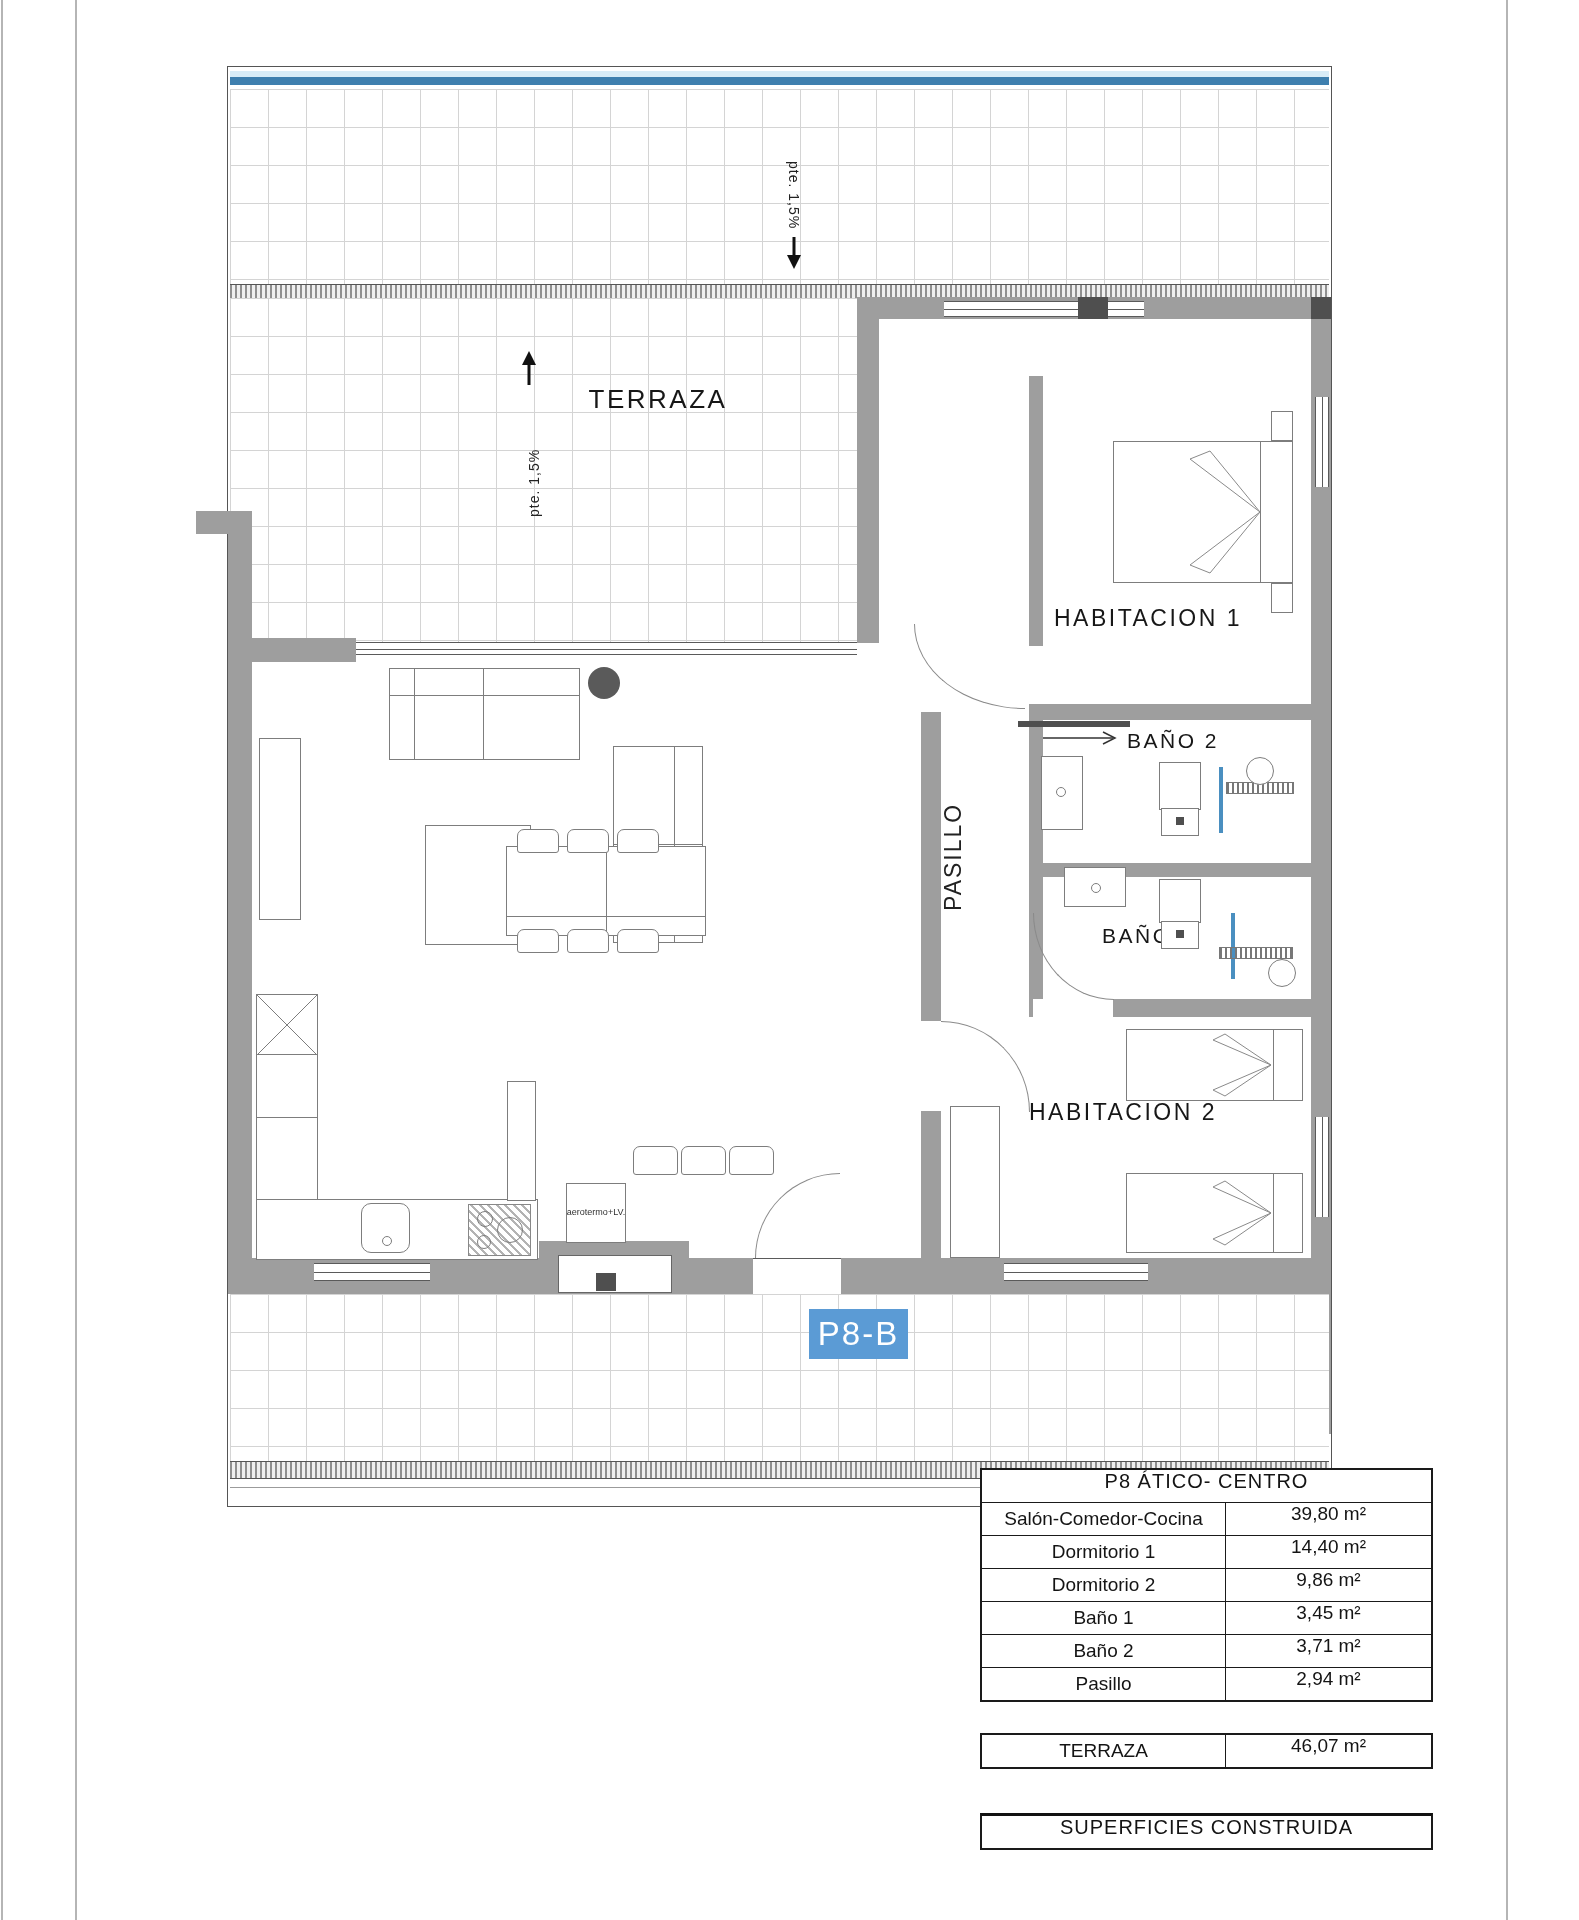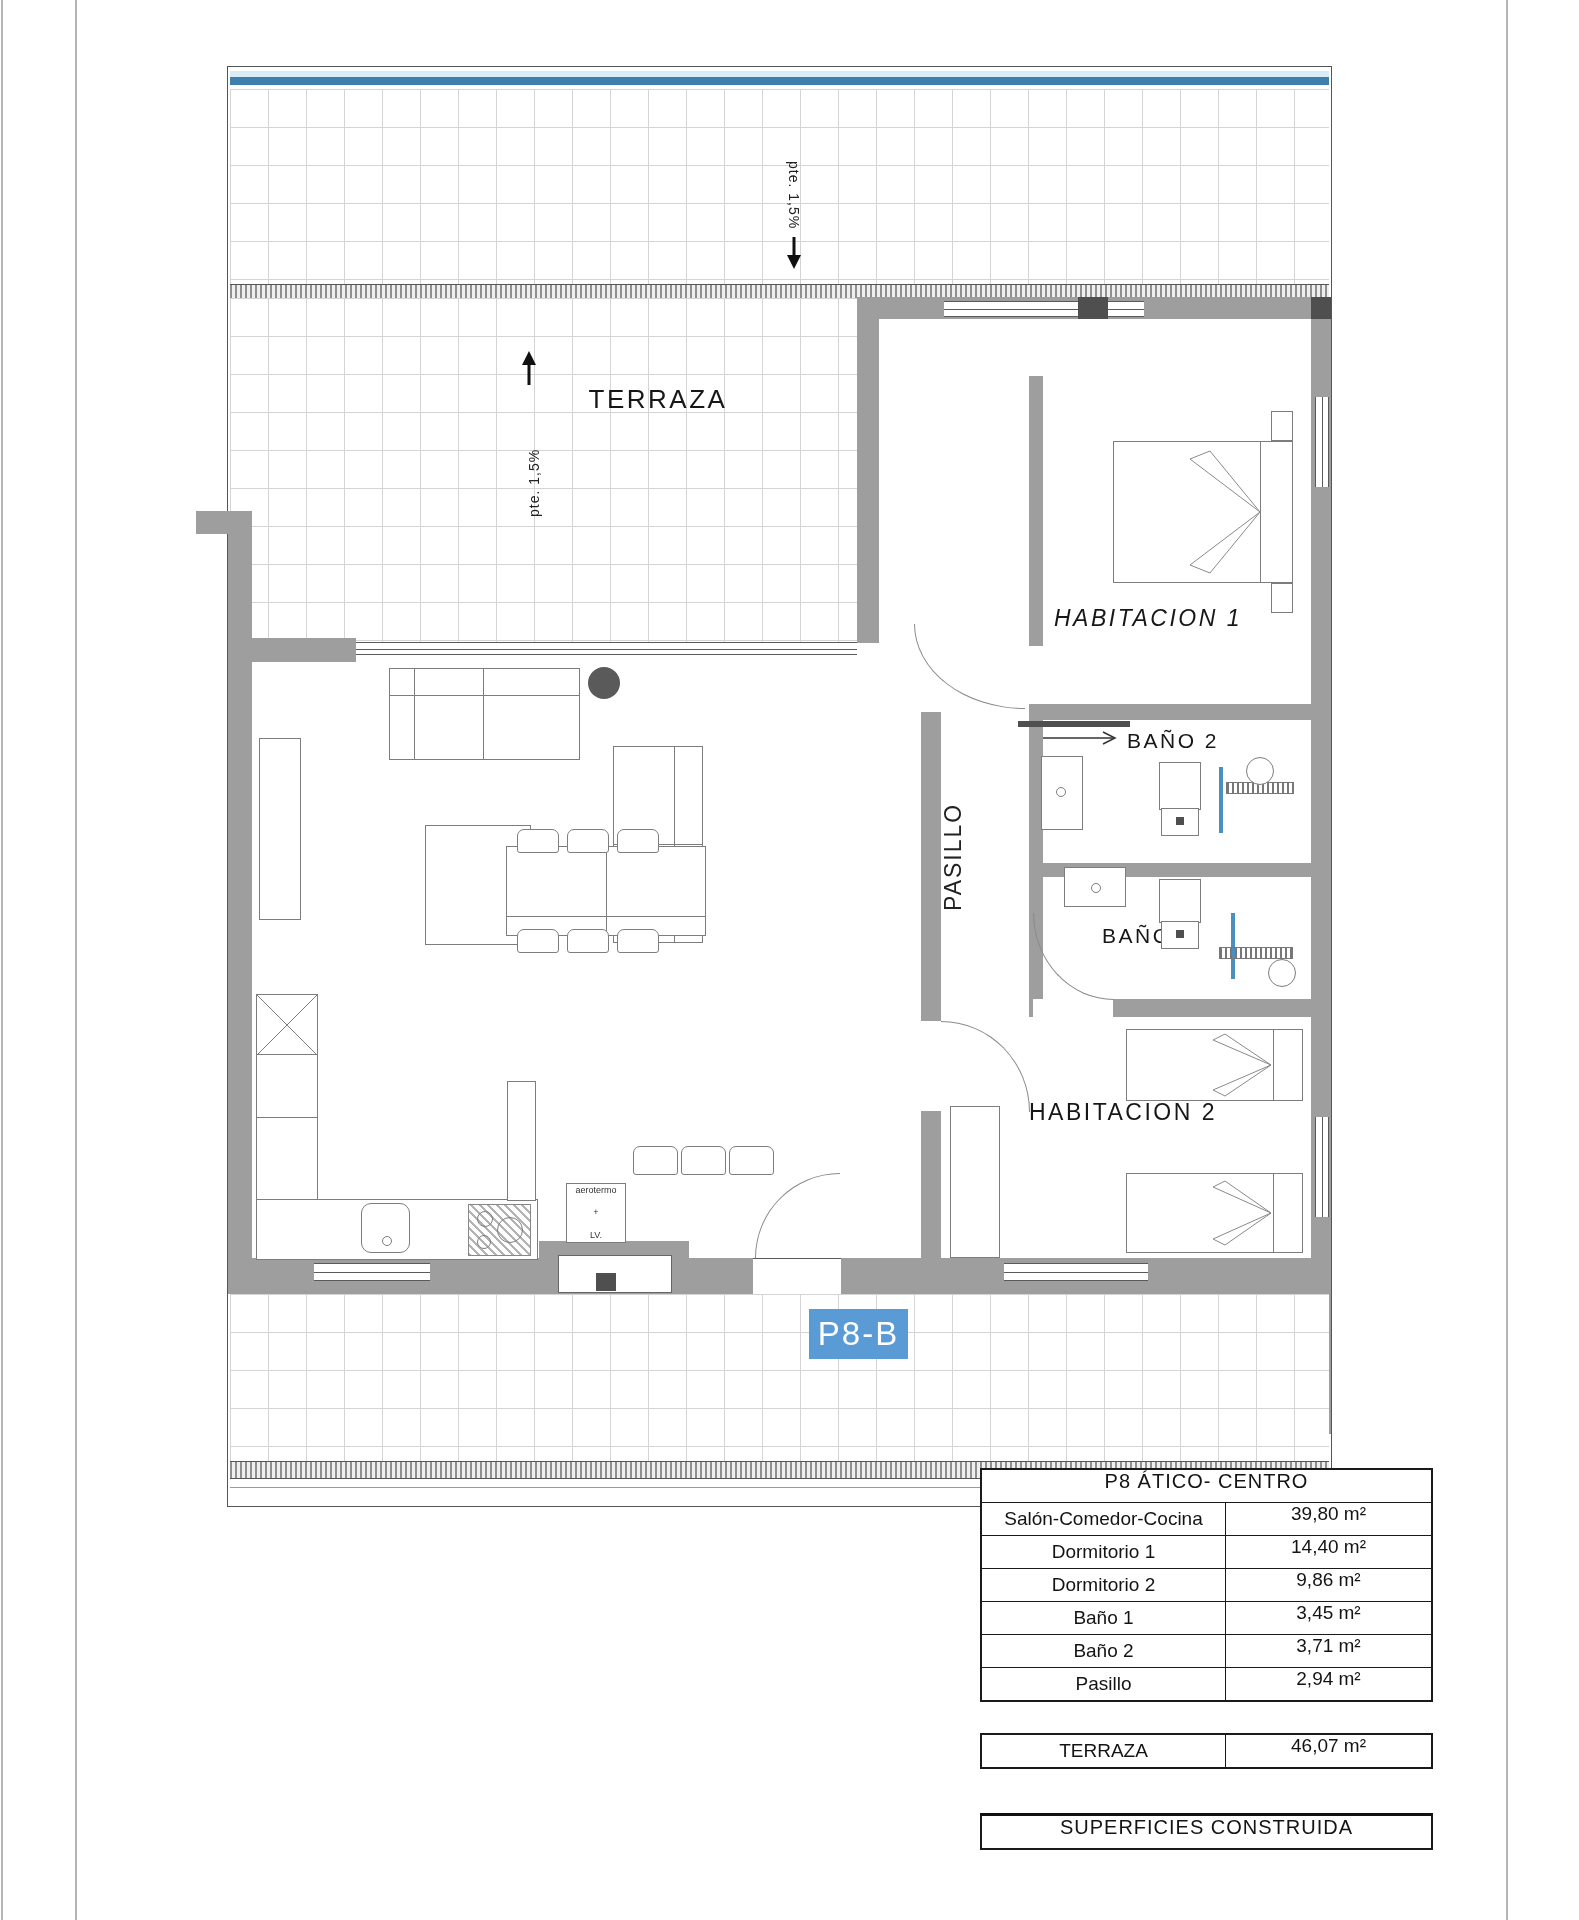--- a/index.html
+++ b/index.html
@@ -139,21 +139,21 @@
   <div class="arc arc-tr" style="left:713px;top:954px;width:88px;height:90px;"></div>
   <div class="arc arc-tl" style="left:527px;top:1106px;width:84px;height:84px;"></div>
   <div class="arc arc-bl" style="left:1050px;top:1310px;width:50px;height:56px;"></div>
 
   <div class="darkblock" style="left:790px;top:654px;width:112px;height:6px;"></div>
   <svg class="abs" style="left:815px;top:664px;" width="80" height="14" viewBox="0 0 80 14">
     <line x1="0" y1="7" x2="70" y2="7" stroke="#333" stroke-width="1.5"></line>
     <polyline points="60,1 72,7 60,13" fill="none" stroke="#333" stroke-width="1.5"></polyline>
   </svg>
 
-  <div class="roomlabel" style="left:770px;top:538px;width:300px;font-size:23px;font-style:italic;">HABITACION 1</div>
+  <div class="roomlabel" style="left:770px;top:538px;width:300px;font-size:23px;">HABITACION 1</div>
   <div class="roomlabel" style="left:745px;top:1032px;width:300px;font-size:23px;">HABITACION 2</div>
   <div class="roomlabel" style="left:860px;top:662px;width:170px;font-size:21px;">BAÑO 2</div>
   <div class="roomlabel" style="left:835px;top:857px;width:170px;font-size:21px;">BAÑO 1</div>
   <span class="vlabel rot-ccw" style="left:712px;top:844px;font-size:23px;">PASILLO</span>
 
   <div class="furn" style="left:161px;top:601px;width:189px;height:90px;">
     <div class="iline" style="left:0;right:0;top:26px;height:1px;"></div>
     <div class="iline" style="left:93px;top:0;bottom:0;width:1px;"></div>
     <div class="iline" style="left:24px;top:0;bottom:0;width:1px;"></div>
   </div>
@@ -190,21 +190,21 @@
   <div class="furn" style="left:28px;top:1132px;width:280px;height:59px;"></div>
   <div class="furn" style="left:279px;top:1014px;width:27px;height:118px;"></div>
   <div class="furn" style="left:133px;top:1136px;width:47px;height:48px;border-radius:10px;">
     <div class="circ" style="left:20px;top:32px;width:8px;height:8px;"></div>
   </div>
   <div class="cooktop" style="left:240px;top:1137px;width:61px;height:50px;">
     <div class="circ" style="left:28px;top:12px;width:24px;height:24px;background:transparent;"></div>
     <div class="circ" style="left:8px;top:6px;width:14px;height:14px;background:transparent;"></div>
     <div class="circ" style="left:8px;top:30px;width:12px;height:12px;background:transparent;"></div>
   </div>
-  <div class="furn" style="left:338px;top:1116px;width:58px;height:58px;display:flex;flex-direction:column;align-items:center;justify-content:space-between;font-size:9px;color:#333;line-height:1.5;">
+  <div class="furn" style="left:338px;top:1116px;width:58px;height:58px;display:flex;flex-direction:row;align-items:center;justify-content:center;font-size:9px;color:#333;line-height:1.5;">
     <span>aerotermo</span>
     <span>+</span>
     <span>LV.</span>
   </div>
 
   <div class="furn" style="left:885px;top:374px;width:178px;height:140px;">
     <div class="iline" style="left:146px;top:0;bottom:0;width:1px;"></div>
     <svg class="abs" style="left:70px;top:5px;" width="78" height="130" viewBox="0 0 78 130">
       <polygon points="76,65 6,12 26,4" fill="none" stroke="#8a8a8a"></polygon>
       <polygon points="76,65 6,118 26,126" fill="none" stroke="#8a8a8a"></polygon>

